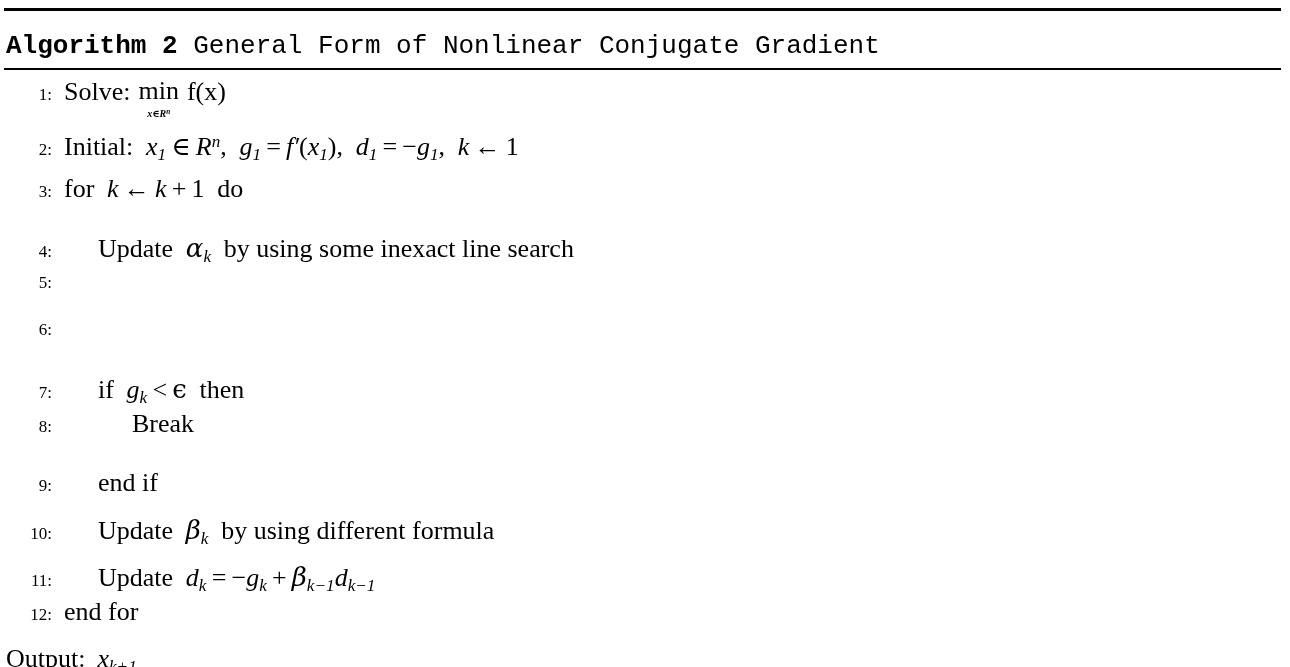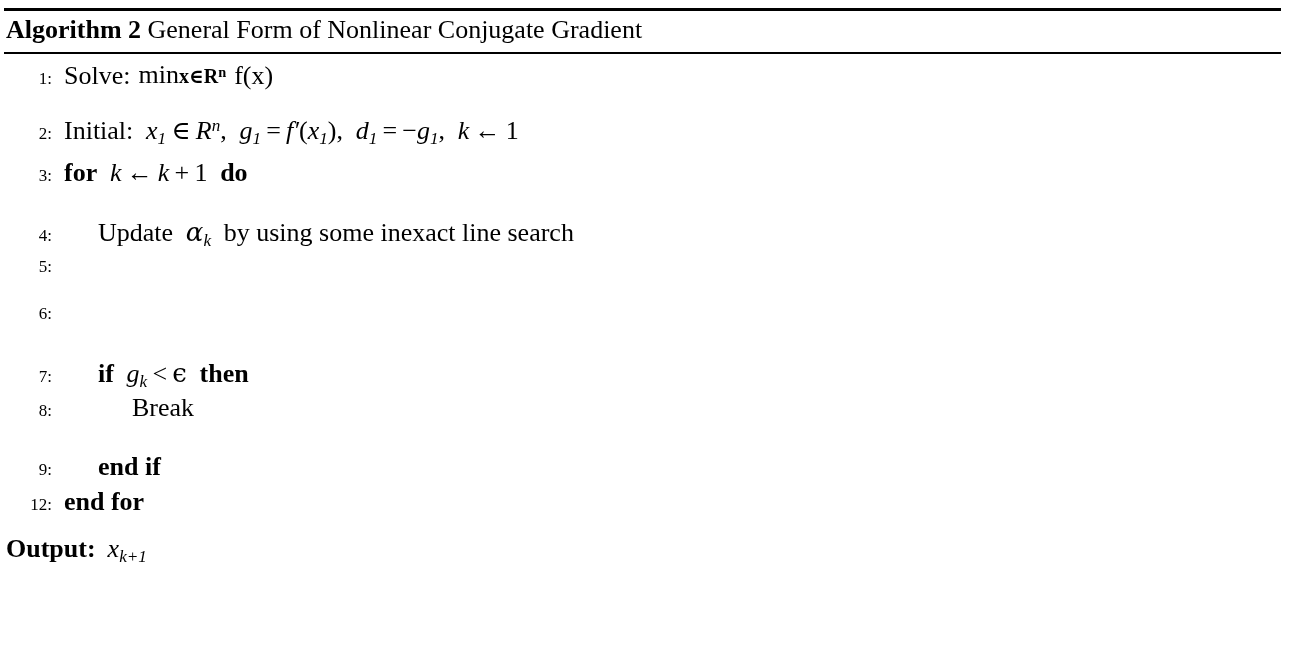--- a/index.html
+++ b/index.html
@@ -36,22 +36,23 @@
   .rule-mid {
     height: 2px;
     background: #000000;
     margin-top: 5px;
   }
 
   
   .alg-title {
     font-size: 26px;
     line-height: 30px;
-    padding: 4px 0 2px 6px;
+    padding: 20px 0 2px 6px;
     white-space: nowrap;
+    font-family: Liberation Mono, monospace;
   }
   .alg-title .kw {
     font-weight: bold;
   }
 
   
   .alg-body {
     padding-top: 7px;
   }
   .alg-line {
@@ -75,21 +76,21 @@
     letter-spacing: 0;
   }
   .linebody {
     padding-left: 10px;
     text-align: center;
   }
   .ind-0 { padding-left: 10px; }
   .ind-1 { padding-left: 44px; margin-top: 12px; }
   .ind-2 { padding-left: 78px; }
 
-  .b { font-weight: bold; }
+  .b { font-weight: normal; }
 
   
   .mathvar {
     font-style: italic;
     font-family: "Liberation Serif", "DejaVu Serif", serif;
   }
   .sub {
     font-size: 0.66em;
     vertical-align: -0.28em;
     font-style: italic;
@@ -110,34 +111,35 @@
     font-family: "DejaVu Serif", serif;
   }
   .eps {
     font-family: "DejaVu Serif", serif;
     font-style: normal;
   }
 
   
   .underset {
     display: inline-flex;
-    flex-direction: row;
+    flex-direction: column;
     align-items: center;
     vertical-align: baseline;
     line-height: 1;
     justify-content: center;
   }
   .underset .over {
     font-size: 26px;
     line-height: 28px;
   }
   .underset .under {
-    font-size: 20px;
-    line-height: 22px;
+    font-size: 10px;
+    line-height: 16px;
     font-weight: bold;
+    font-style: italic;
     margin-top: -1px;
   }
   .underset .under .nsup {
     font-size: 0.72em;
     vertical-align: 0.45em;
   }
 
   .line1-body {
     display: flex;
     align-items: flex-start;
@@ -222,21 +224,29 @@
     <div class="alg-line">
       <span class="lineno">8:</span>
       <span class="linebody ind-2">Break</span>
     </div>
 
     <div class="alg-line">
       <span class="lineno">9:</span>
       <span class="linebody ind-1 b">end if</span>
     </div>
 
-
+    <div class="alg-line">
+      <span class="lineno">10:</span>
+      <span class="linebody ind-1"><span>Update</span><span class="opn">&nbsp;</span><span class="greek">β</span><span class="sub">k</span><span class="opn">&nbsp;</span><span>by using different formula</span></span>
+    </div>
+
+    <div class="alg-line">
+      <span class="lineno">11:</span>
+      <span class="linebody ind-1"><span>Update</span><span class="opn">&nbsp;</span><span class="mathvar">d</span><span class="sub">k</span><span class="op">=</span><span>−</span><span class="mathvar">g</span><span class="sub">k</span><span class="op">+</span><span class="greek">β</span><span class="sub">k−1</span><span class="mathvar">d</span><span class="sub">k−1</span></span>
+    </div>
 
     <div class="alg-line">
       <span class="lineno">12:</span>
       <span class="linebody ind-0 b">end for</span>
     </div>
 
     <div class="output-line">
       <span class="b">Output:</span>
       <span class="out-val"><span class="mathvar">x</span><span class="sub">k+1</span></span>
     </div>

